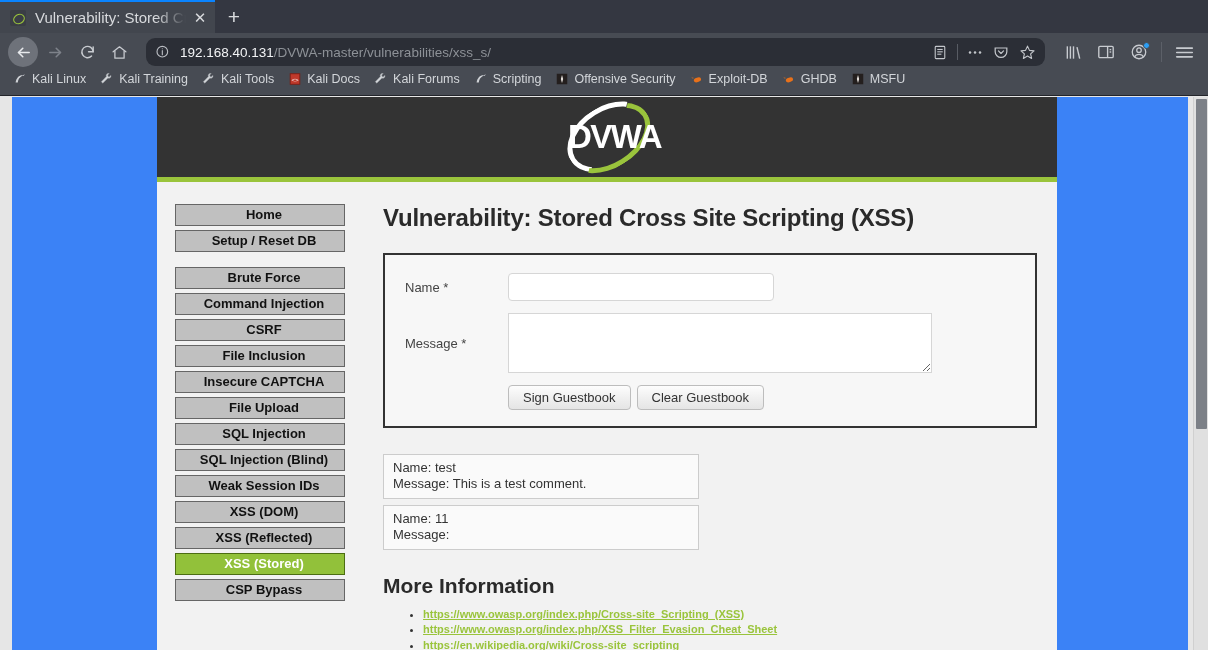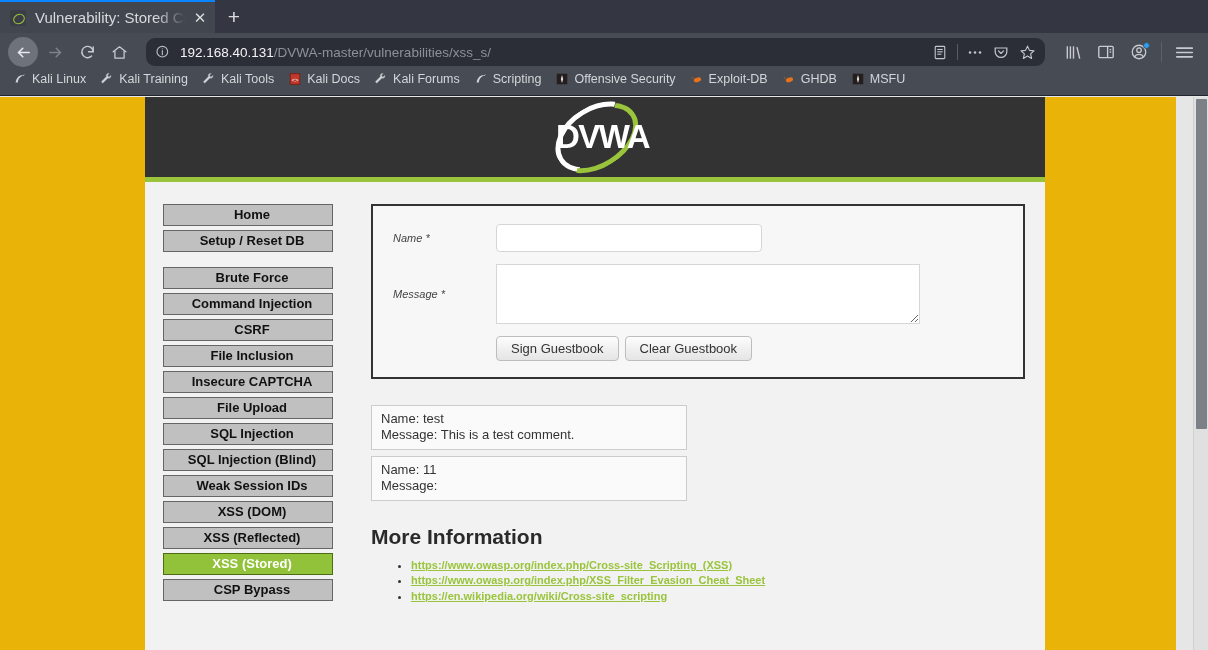--- a/index.html
+++ b/index.html
@@ -122,23 +122,23 @@
     padding: 0 7px; height: 22px;
     color: #d3d6da; font-size: 12.5px; white-space: nowrap;
   }
   .bm-ico {
     width: 14px; height: 14px; margin-right: 5px;
     flex: 0 0 14px; position: relative;
   }
 
   
   .viewport {
-    position: absolute; left: 0; top: 97px;
+    position: absolute; left: 12px; top: 97px;
     width: 1176px; height: 553px;
-    background: #eab308;
+    background: #3b82f6;
     overflow: hidden;
   }
   .dvwa-container {
     position: absolute; left: 145px; top: 0;
     width: 900px; min-height: 553px;
     background: #f2f2f2;
   }
   .dvwa-header {
     height: 80px; background: #333333;
     display: flex; align-items: center; justify-content: center;
@@ -195,21 +195,21 @@
     margin: 0 0 21px 0; letter-spacing: -0.2px;
   }
   .vuln-box {
     border: 2px solid #333333; background: #f7f7f7;
     padding: 18px 20px 16px 20px;
     width: 654px;
   }
   .form-row { display: flex; align-items: center; margin-bottom: 12px; }
   .form-label {
     width: 103px; flex: 0 0 103px;
-    font-size: 11px; color: #444444; font-style: italic;
+    font-size: 13px; color: #444444;
   }
   .form-label.top { align-self: center; }
   .txt-input {
     width: 266px; height: 28px;
     border: 1px solid #d6d6d6; border-radius: 4px;
     background: #ffffff; outline: none;
     font-family: "Liberation Sans", sans-serif; font-size: 13px;
     padding: 0 6px; color: #222;
   }
   .txt-area {
@@ -501,20 +501,21 @@
             <a class="menu-item">SQL Injection (Blind)</a>
             <a class="menu-item">Weak Session IDs</a>
             <a class="menu-item">XSS (DOM)</a>
             <a class="menu-item">XSS (Reflected)</a>
             <a class="menu-item active">XSS (Stored)</a>
             <a class="menu-item">CSP Bypass</a>
           </div>
         </div>
 
         <div class="main">
+          <h1 class="page-title">Vulnerability: Stored Cross Site Scripting (XSS)</h1>
 
           <div class="vuln-box">
             <div class="form-row">
               <span class="form-label">Name *</span>
               <input class="txt-input" type="text" value="" style="">
             </div>
             <div class="form-row">
               <span class="form-label top">Message *</span>
               <textarea class="txt-area" style=""></textarea>
             </div>

